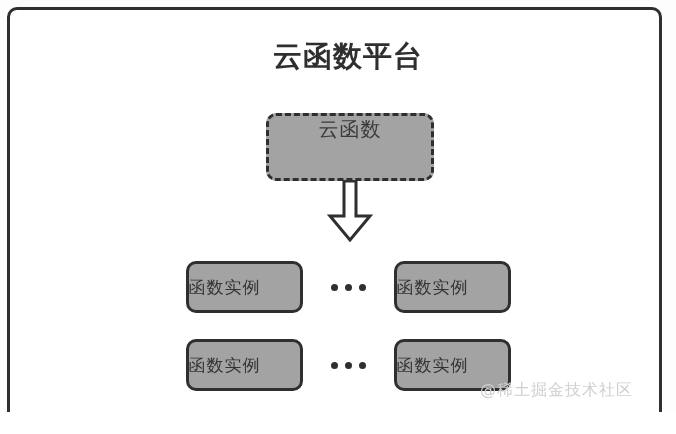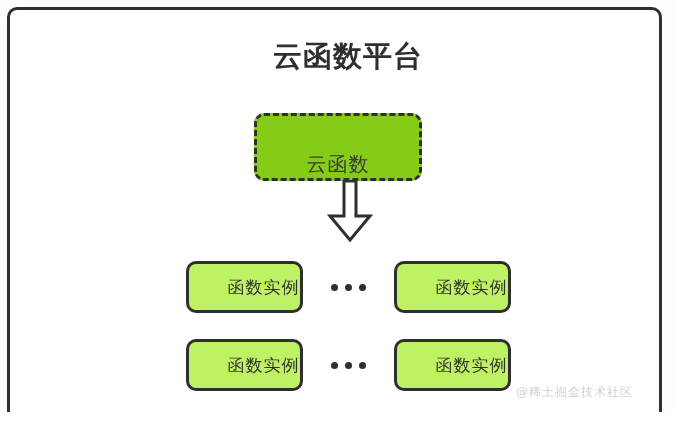--- a/index.html
+++ b/index.html
@@ -39,30 +39,30 @@
     font-size: 29px;
     font-weight: bold;
     color: #2f2f2f;
     letter-spacing: 1px;
     line-height: 1.25;
   }
 
   
   .cloud-function-box {
     position: absolute;
-    left: 244px;
+    left: 256px;
     top: 103px;
     width: 168px;
     height: 68px;
     box-sizing: border-box;
     border: 3px dashed #2f2f2f;
     border-radius: 10px;
-    background: #84cc16;
+    background: #a3a3a3;
     display: flex;
-    align-items: flex-end;
+    align-items: flex-start;
     justify-content: center;
   }
   .cloud-function-box .label {
     font-size: 20px;
     color: #3a3a3a;
     letter-spacing: 1px;
   }
 
   
   .down-arrow {
@@ -85,24 +85,24 @@
   }
   .instance-row.row-1 { top: 251px; }
   .instance-row.row-2 { top: 329px; }
 
   .instance-box {
     width: 117px;
     height: 52px;
     box-sizing: border-box;
     border: 3px solid #2f2f2f;
     border-radius: 10px;
-    background: #bef264;
+    background: #a3a3a3;
     display: flex;
     align-items: center;
-    justify-content: flex-end;
+    justify-content: flex-start;
   }
   .instance-box .label {
     font-size: 17px;
     color: #333333;
     letter-spacing: 1px;
   }
 
   .ellipsis-gap {
     width: 91px;
     display: flex;
@@ -115,21 +115,21 @@
     height: 7px;
     border-radius: 50%;
     background: #2f2f2f;
   }
 
   
   .watermark {
     position: absolute;
     right: 26px;
     bottom: 18px;
-    font-size: 12px;
+    font-size: 16px;
     color: #cfcfcf;
     letter-spacing: 1px;
     white-space: nowrap;
   }
 </style>
 </head>
 <body>
 
 <div id="canvas">
 

